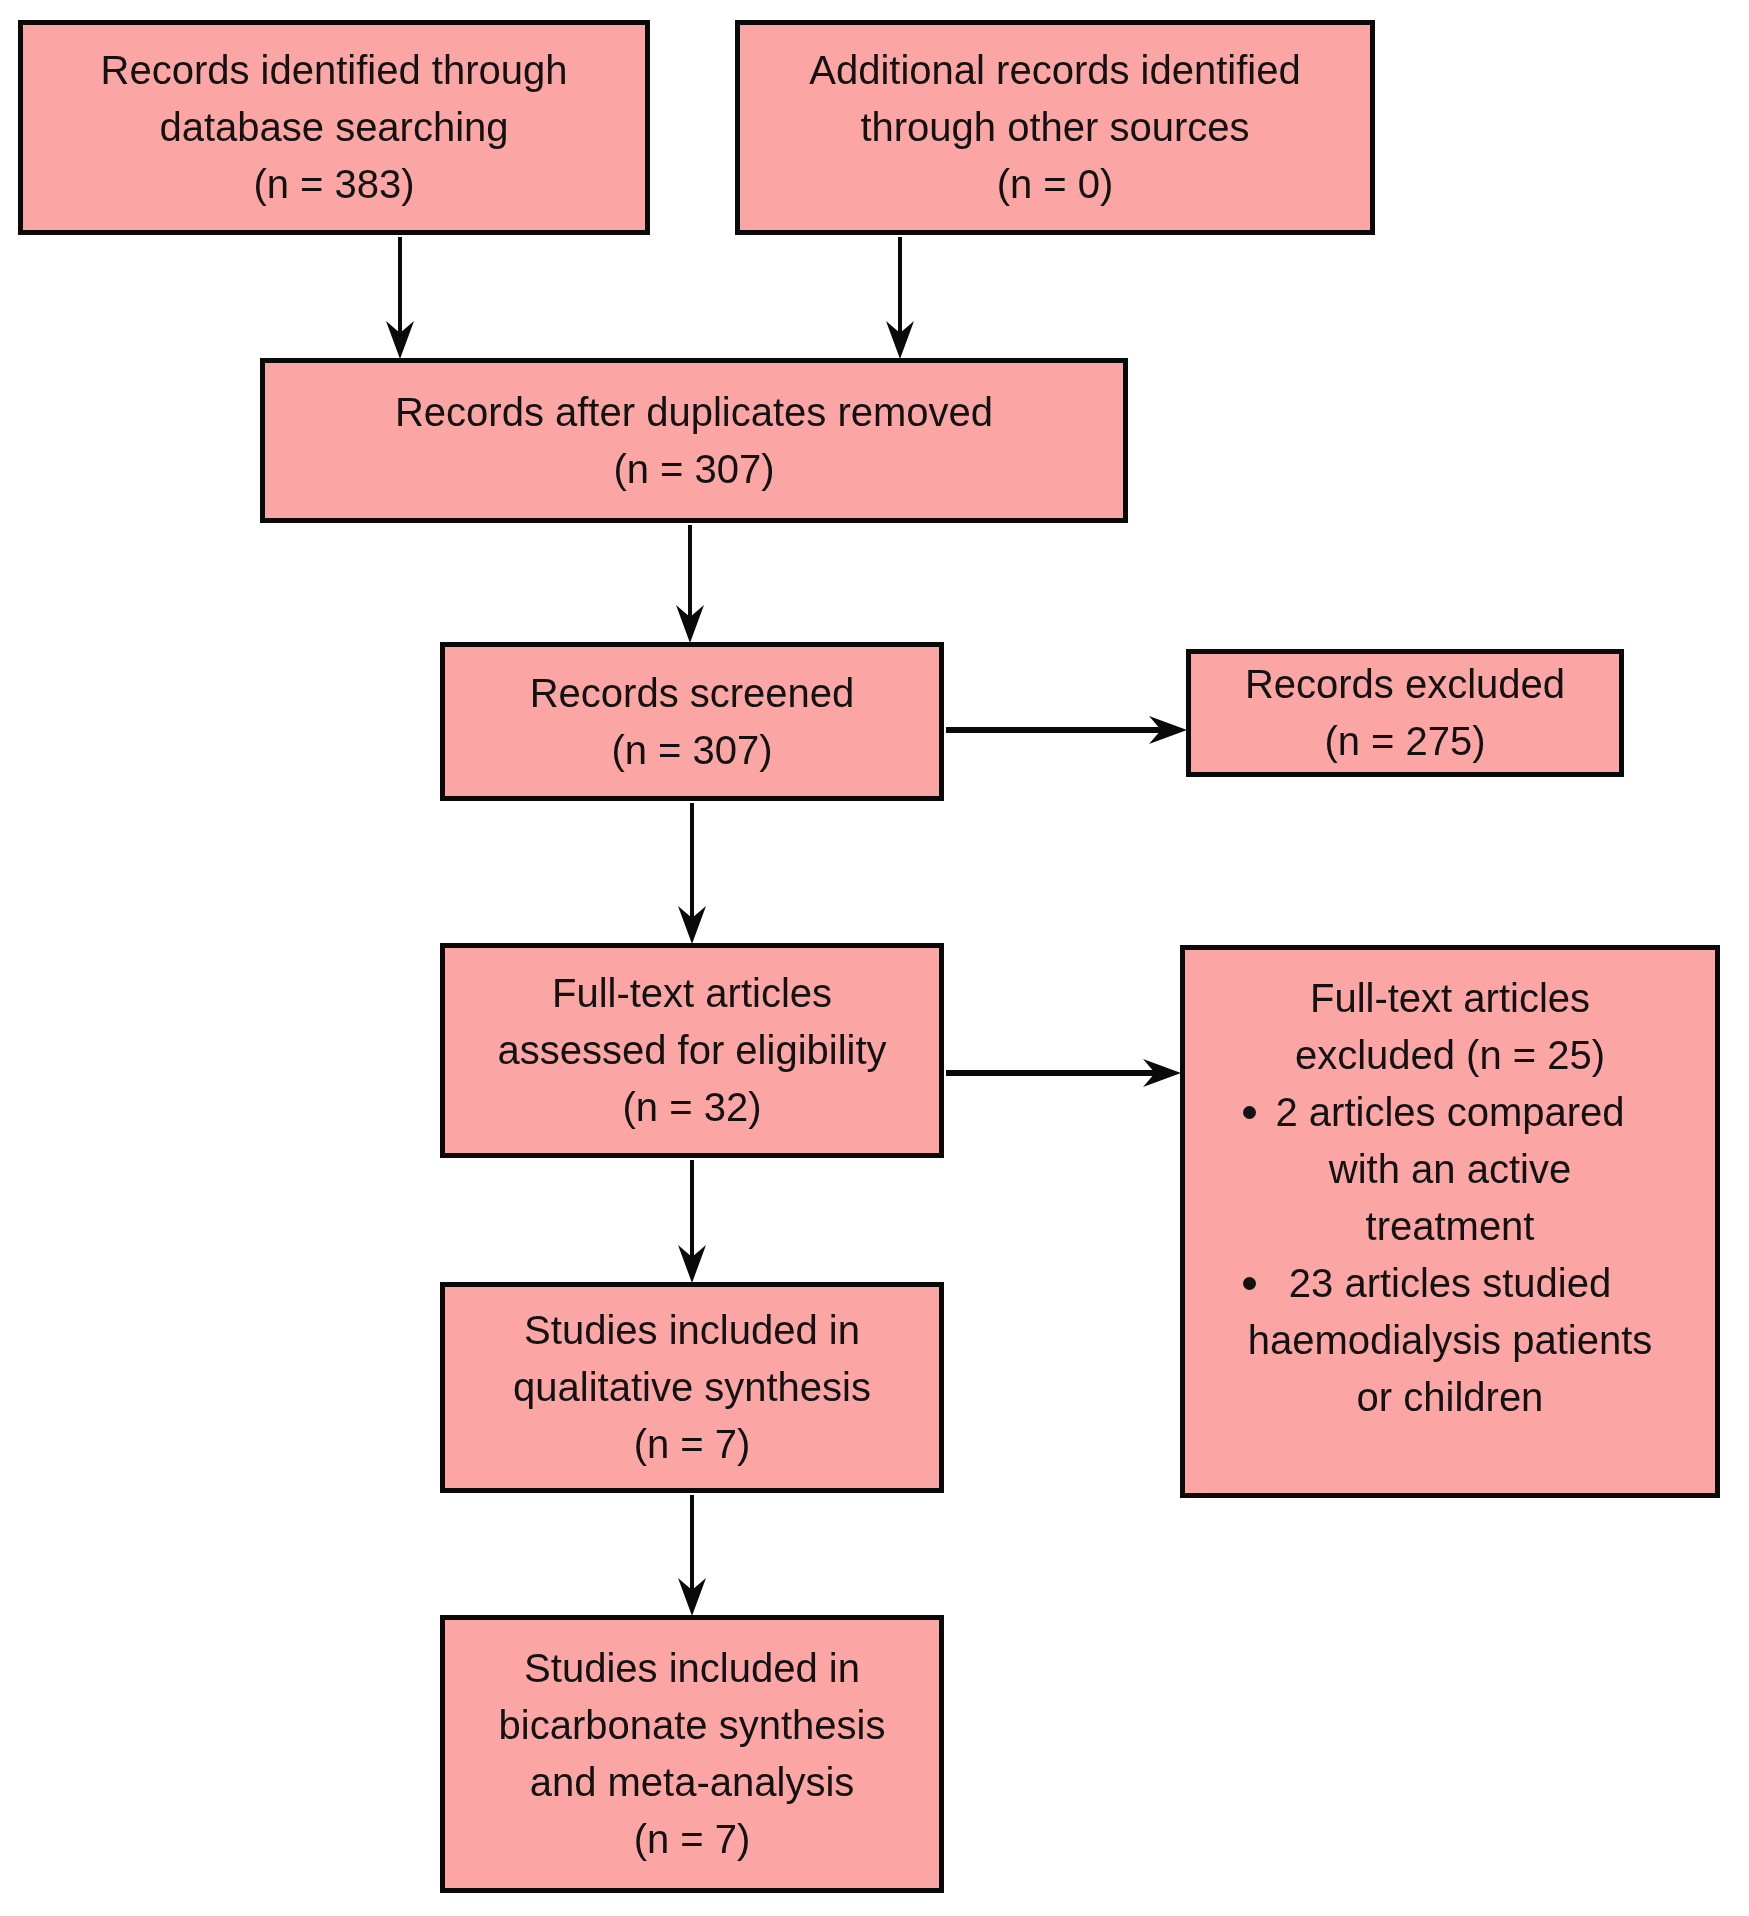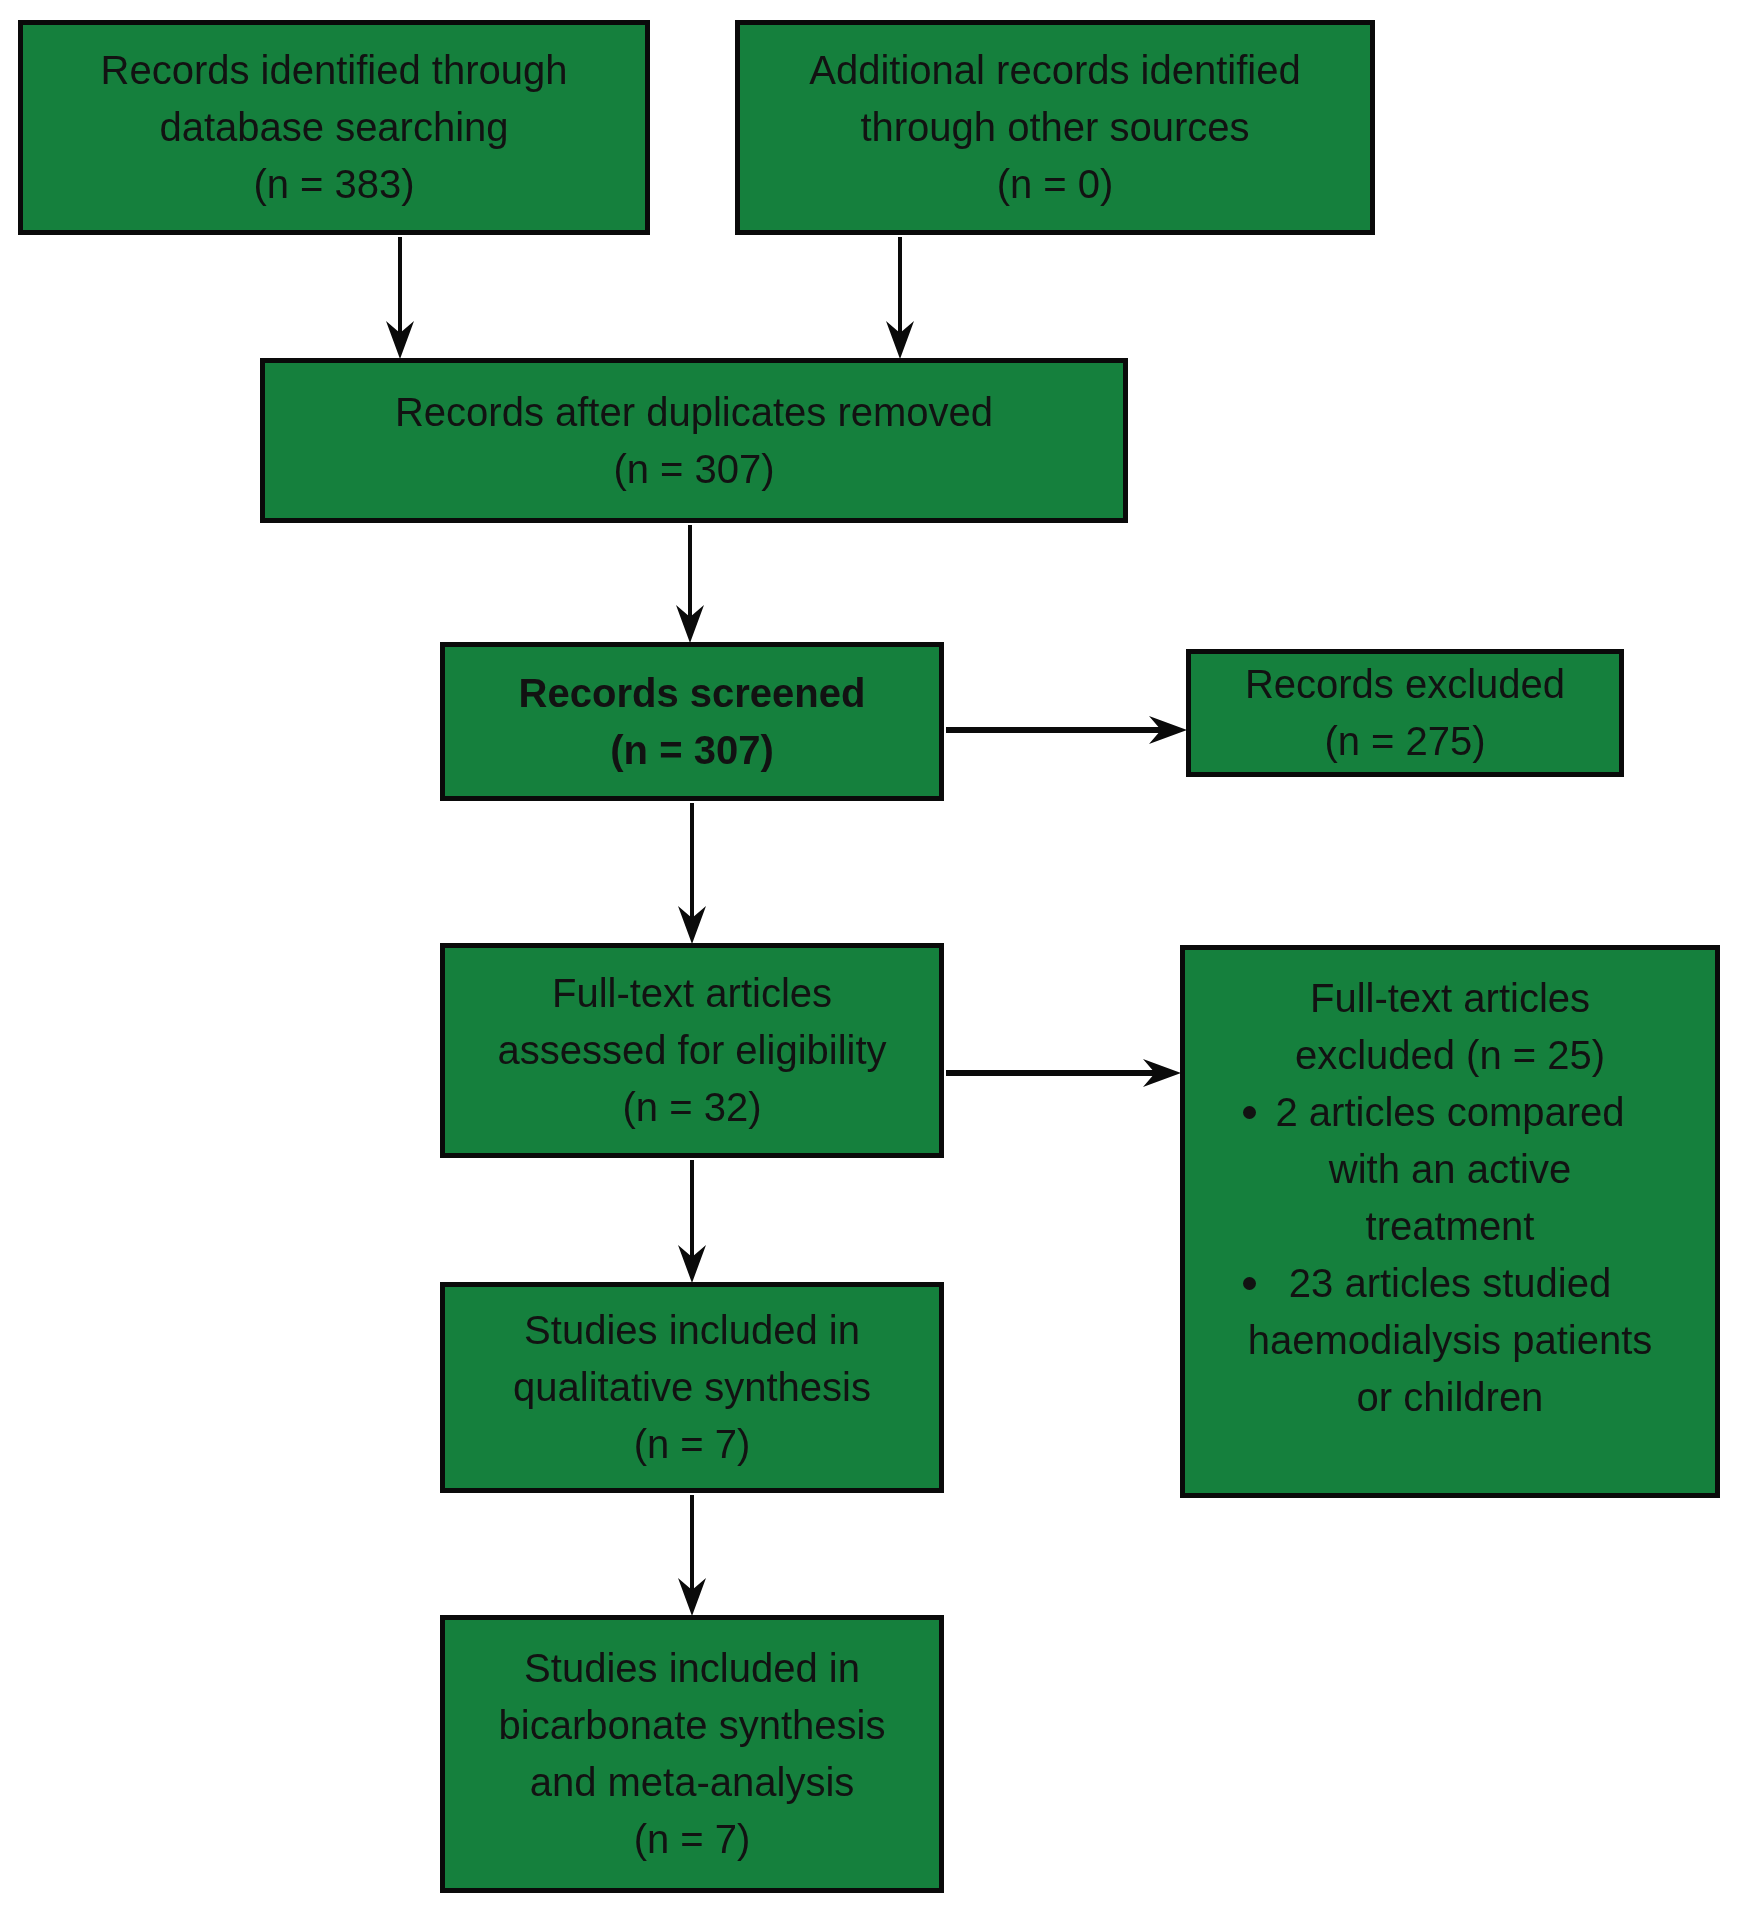--- a/index.html
+++ b/index.html
@@ -7,33 +7,33 @@
     position:relative;
     width:1749px;height:1916px;
     background:#ffffff;
     font-family:"Liberation Sans", sans-serif;
     color:#121212;
     overflow:hidden;
   }
   .box{
     position:absolute;
     box-sizing:border-box;
-    background:#15803d;
+    background:#fca5a5;
     border:5px solid #0a0a0a;
     display:flex;flex-direction:column;
     align-items:center;justify-content:center;
     text-align:center;
     font-size:40px;line-height:57px;
   }
   .box .ln{display:block;}
 
   #box-identified   {left:18px;   top:20px;   width:632px; height:215px;}
   #box-other        {left:735px;  top:20px;   width:640px; height:215px;}
   #box-duplicates   {left:260px;  top:358px;  width:868px; height:165px;}
-  #box-screened     {left:440px;  top:642px;  width:504px; height:159px;font-weight:bold;}
+  #box-screened     {left:440px;  top:642px;  width:504px; height:159px;}
   #box-rec-excluded {left:1186px; top:649px;  width:438px; height:128px;}
   #box-fulltext     {left:440px;  top:943px;  width:504px; height:215px;}
   #box-ft-excluded  {left:1180px; top:945px;  width:540px; height:553px;
                      justify-content:flex-start;padding:20px 10px 10px 10px;}
   #box-qualitative  {left:440px;  top:1282px; width:504px; height:211px;}
   #box-quantitative {left:440px;  top:1615px; width:504px; height:278px;}
 
   .bullet-item{position:relative;width:100%;}
   .bullet-dot{
     position:absolute;left:48px;top:22px;

